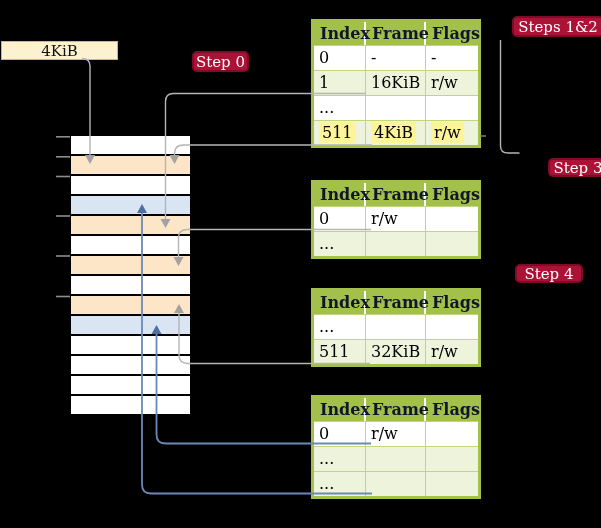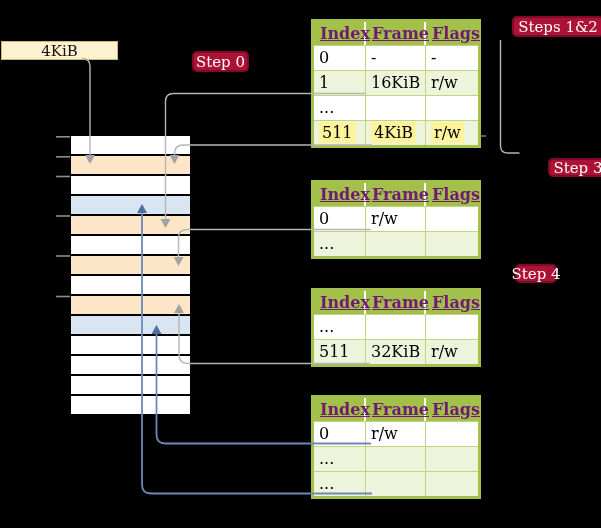--- a/index.html
+++ b/index.html
@@ -16,28 +16,28 @@
   }
   
   .badge{
     position:absolute;background:var(--badge_bg);border:2px solid var(--badge_border);
     border-radius:5px;color:#fff;font-size:15px;box-sizing:border-box;
     display:flex;align-items:center;justify-content:center;white-space:nowrap;
   }
   #badge-step0{left:192px;top:51px;width:57px;height:21px;}
   #badge-steps12{left:512px;top:16px;width:92px;height:21px;}
   #badge-step3{left:520px;top:158px;width:60px;height:19px;margin-left:28px;}
-  #badge-step4{left:515px;top:264px;width:42px;height:19px;}
+  #badge-step4{left:515px;top:264px;width:68px;height:19px;}
   
   .ptable{
     position:absolute;left:311px;width:170px;box-sizing:border-box;
     background:#fff;border:3px solid var(--table_border);
   }
   #table-0{top:19px;} #table-1{top:180px;} #table-2{top:288px;} #table-3{top:395px;}
-  .thead{display:flex;background:var(--table_header_bg);color:#701a75;font-weight:bold;height:23px;text-decoration:underline;}
+  .thead{display:flex;background:var(--table_header_bg);color:#0f172a;font-weight:bold;height:23px;}
   .hcell{width:52px;box-sizing:border-box;border-right:2px solid #fff;padding-left:6px;font-size:16px;line-height:23px;}
   .hcell:nth-child(2){width:60px;text-align:center;}
   .hcell:nth-child(3){border-right:none;}
   .trow{display:flex;height:25px;box-sizing:border-box;border-top:1.5px solid var(--table_grid);background:#fff;}
   .trow.shaded{background:var(--row_green);}
   .tcell{width:52px;box-sizing:border-box;border-right:1.5px solid var(--table_grid);padding-left:5px;font-size:16px;line-height:23px;color:#000;}
   .tcell:nth-child(2){width:60px;}
   .tcell:nth-child(3){border-right:none;}
   .hl{background:var(--highlight_yellow);padding:1px 3px;}
   

